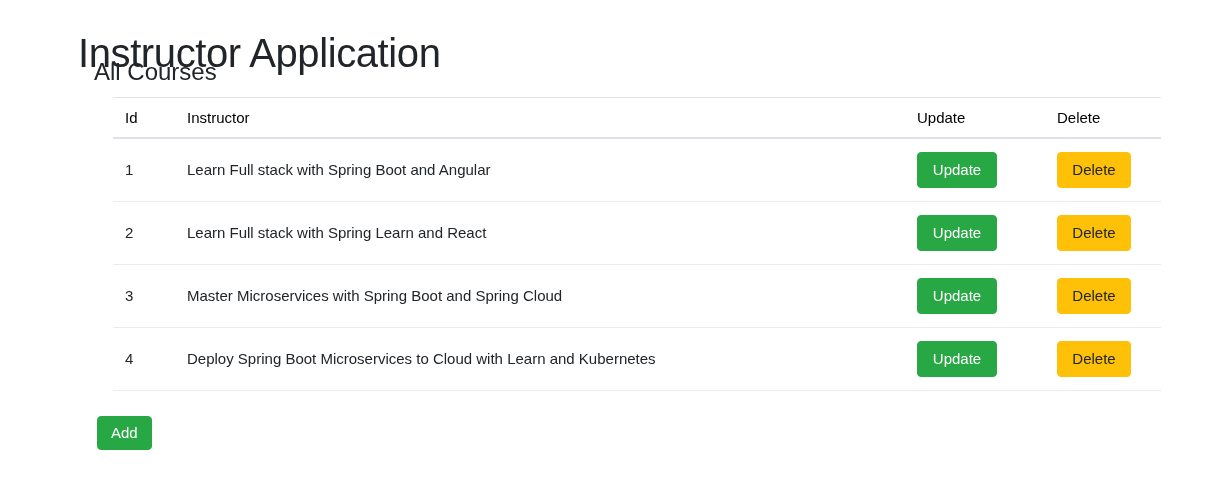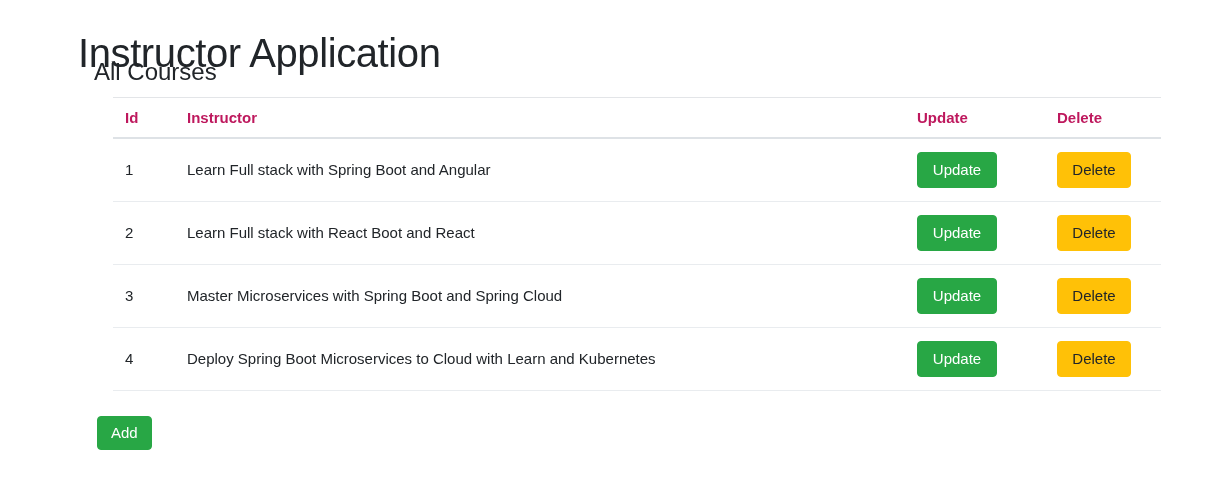--- a/index.html
+++ b/index.html
@@ -63,22 +63,22 @@
   }
 
   table.courses {
     width: 1048px;
     border-collapse: collapse;
     table-layout: fixed;
   }
 
   table.courses thead th {
     font-size: 15px;
-    font-weight: 700;
-    color: #be185d;
+    font-weight: 400;
+    color: #000000;
     text-align: left;
     padding: 11px 12px;
     border-top: 1px solid #e3e5e8;
     border-bottom: 2px solid #dee2e6;
     vertical-align: bottom;
     white-space: nowrap;
   }
 
   table.courses tbody td {
     font-size: 15px;
@@ -182,21 +182,21 @@
           <td class="cell-update">
             <button class="btn btn-success btn-update">Update</button>
           </td>
           <td class="cell-delete">
             <button class="btn btn-warning btn-delete">Delete</button>
           </td>
         </tr>
 
         <tr>
           <td class="cell-id">2</td>
-          <td class="cell-desc">Learn Full stack with React Boot and React</td>
+          <td class="cell-desc">Learn Full stack with Spring Learn and React</td>
           <td class="cell-update">
             <button class="btn btn-success btn-update">Update</button>
           </td>
           <td class="cell-delete">
             <button class="btn btn-warning btn-delete">Delete</button>
           </td>
         </tr>
 
         <tr>
           <td class="cell-id">3</td>

